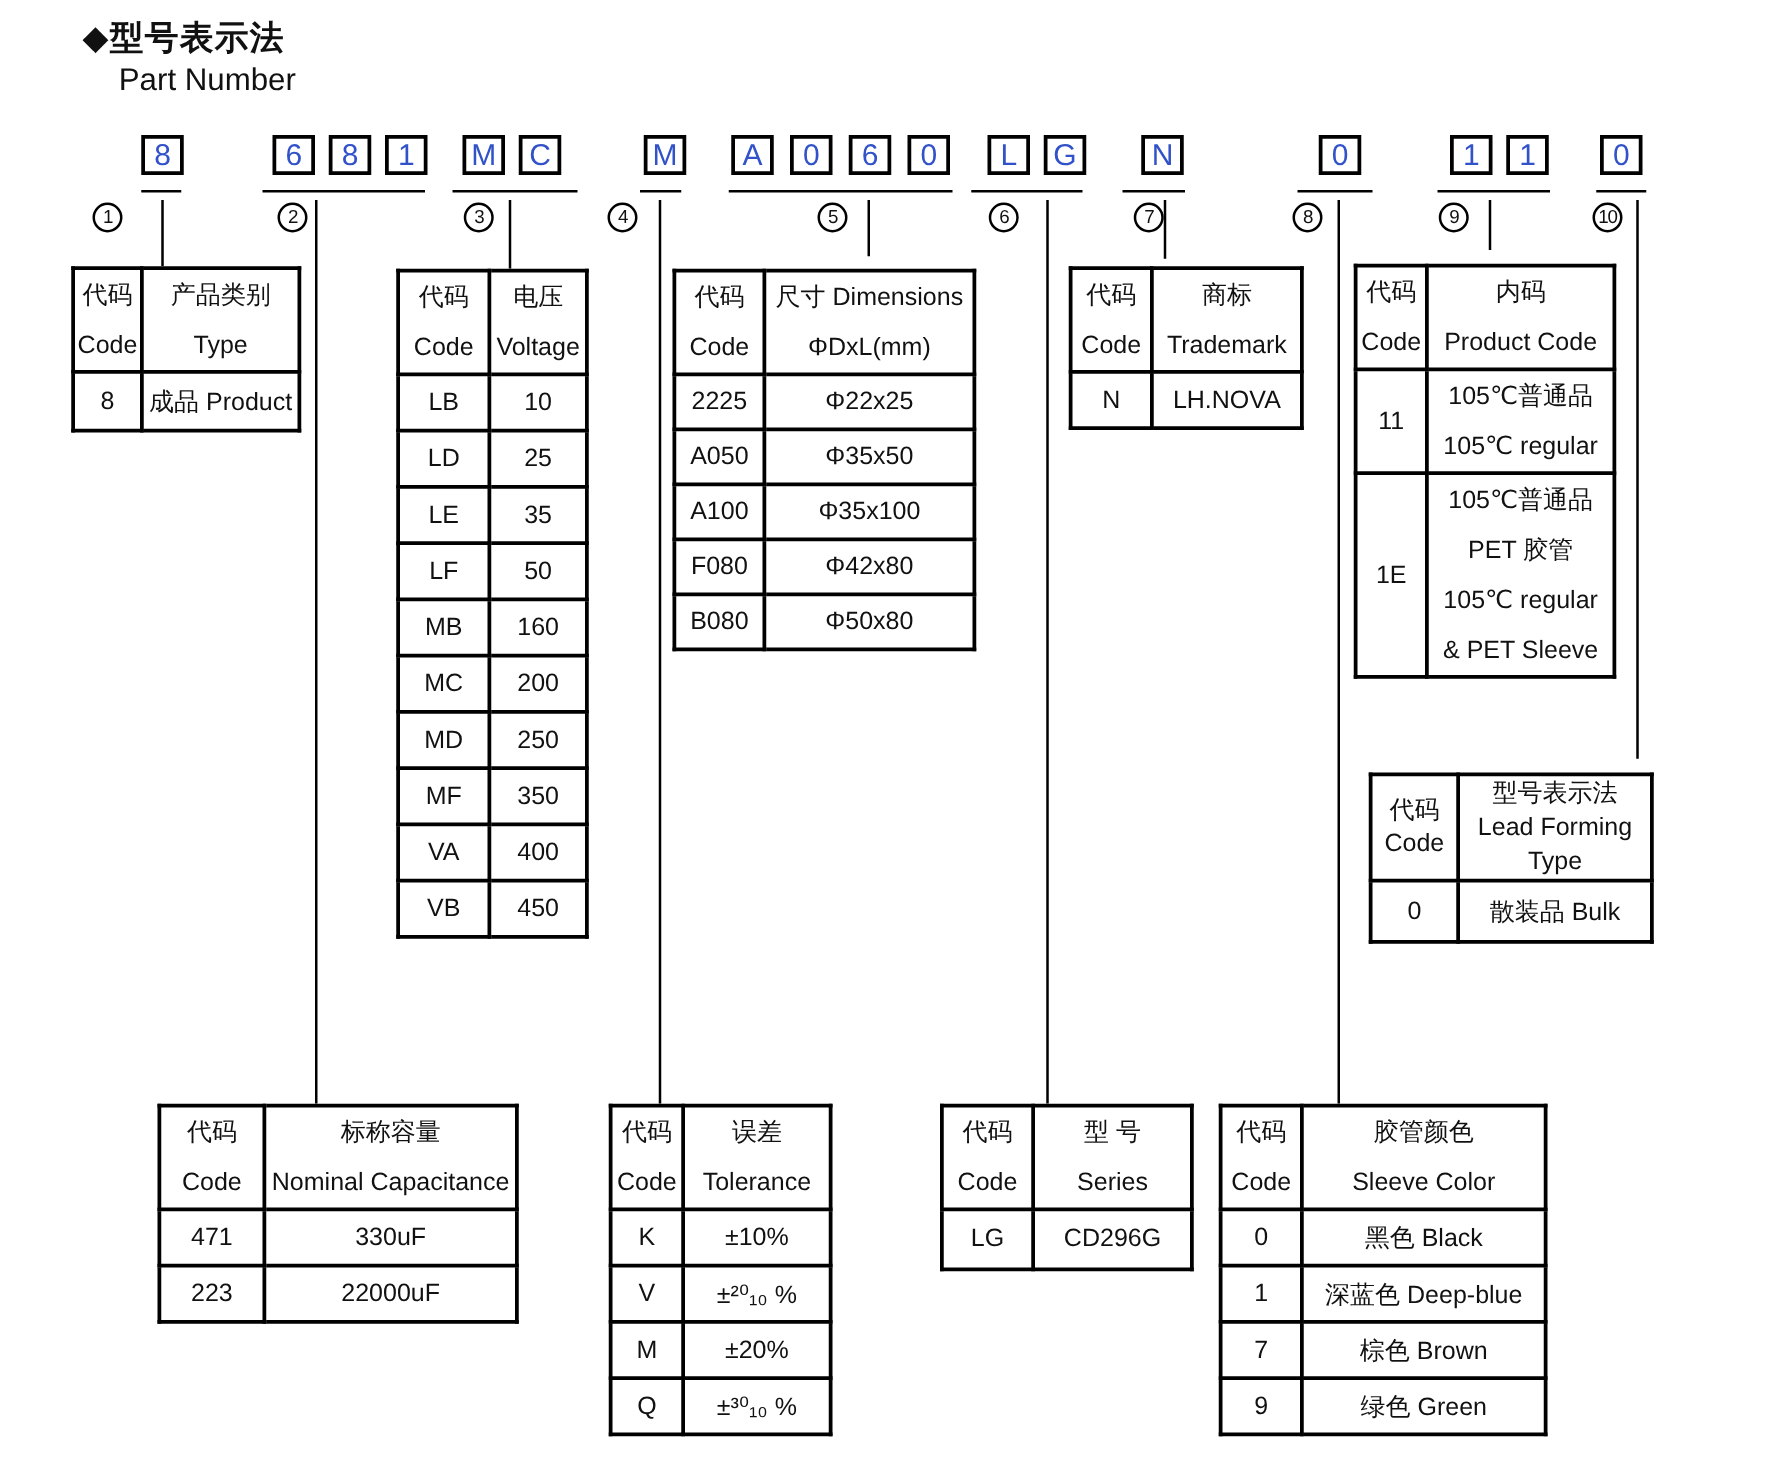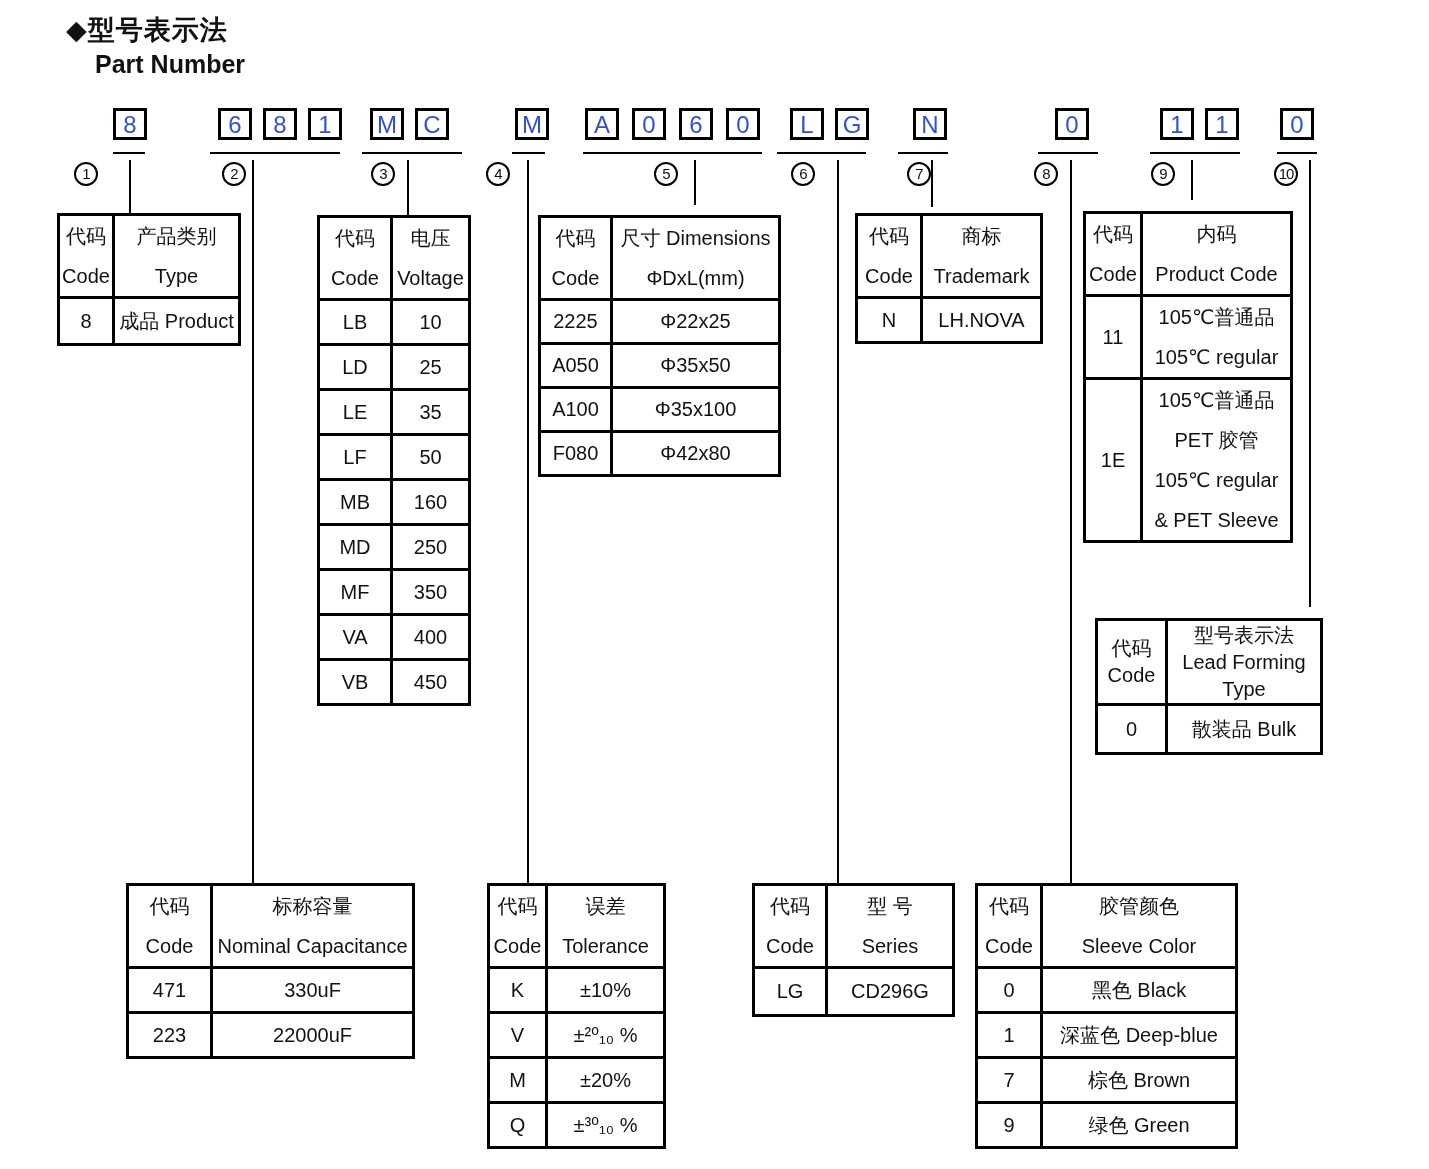--- a/index.html
+++ b/index.html
@@ -1,21 +1,21 @@
 <!DOCTYPE html>
 <html style="--box-char: #3152c8;"><head>
 <meta charset="utf-8">
 <style>
   html,body{margin:0;padding:0;background:#ffffff;}
   body{font-family:"Liberation Sans","DejaVu Sans",sans-serif;color:#111;}
   #canvas{position:relative;width:1429px;height:1169px;background:#fff;overflow:hidden;}
 
   
   .title-zh{position:absolute;left:66px;top:12px;font-size:27px;font-weight:600;letter-spacing:1px;}
-  .title-en{position:absolute;left:95px;top:50px;font-size:25px;font-weight:700;}
+  .title-en{position:absolute;left:95px;top:50px;font-size:25px;font-weight:400;}
 
   
   .seg{position:absolute;left:0;top:0;}
   .boxes{position:absolute;top:108px;display:flex;gap:11px;}
   .pn-box{display:inline-block;width:28px;height:26px;border:3px solid #000;
           text-align:center;font-size:24px;line-height:27px;font-weight:500;
           color:var(--box-char,#3152c8);}
   .ul{position:absolute;top:152px;height:2px;background:#000;}
   .vl{position:absolute;top:160px;width:2px;background:#000;}
   .circ{position:absolute;top:162px;width:24px;height:24px;border:2px solid #000;border-radius:50%;
@@ -211,20 +211,24 @@
           </tr>
           <tr>
             <td>LF</td>
             <td>50</td>
           </tr>
           <tr>
             <td>MB</td>
             <td>160</td>
           </tr>
           <tr>
+            <td>MC</td>
+            <td>200</td>
+          </tr>
+          <tr>
             <td>MD</td>
             <td>250</td>
           </tr>
           <tr>
             <td>MF</td>
             <td>350</td>
           </tr>
           <tr>
             <td>VA</td>
             <td>400</td>
@@ -264,20 +268,24 @@
             <td>A050</td>
             <td>Φ35x50</td>
           </tr>
           <tr>
             <td>A100</td>
             <td>Φ35x100</td>
           </tr>
           <tr>
             <td>F080</td>
             <td>Φ42x80</td>
+          </tr>
+          <tr>
+            <td>B080</td>
+            <td>Φ50x80</td>
           </tr>
         </tbody>
     </table>
   </div>
 
   <div class="tblwrap" id="t-trademark">
     <table class="tbl t-trademark">
         <colgroup>
           <col class="c1">
           <col class="c2">

